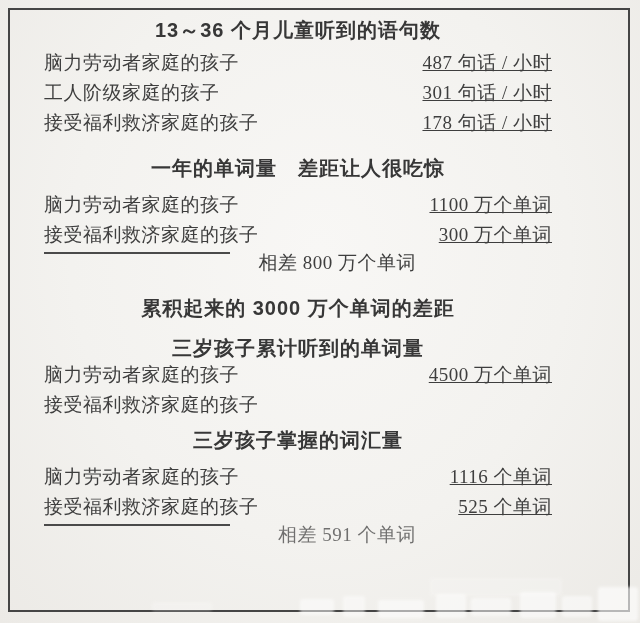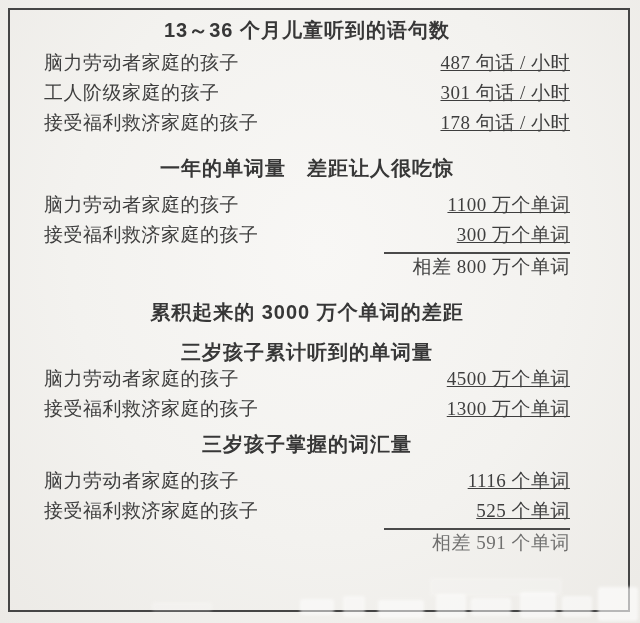--- a/index.html
+++ b/index.html
@@ -8,21 +8,21 @@
 
   .canvas {
     position:relative; width:640px; height:623px; overflow:hidden;
     background:radial-gradient(ellipse at 50% 40%, #f8f7f5 0%, #f3f2ef 55%, #eceae6 100%);
     color:#3b3b3b;
   }
 
   .frame {
     position:absolute; left:8px; top:8px; right:10px; bottom:11px;
     border:2px solid #454545;
-    padding:8px 58px 0 34px;
+    padding:8px 76px 0 34px;
   }
 
   .sec-title {
     text-align:center;
     font-family:"Liberation Sans","DejaVu Sans",sans-serif;
     font-weight:700; font-size:20px; line-height:24px;
     color:#373737; letter-spacing:1px;
     height:24px;
   }
   .t1 { margin-bottom:6px; }
@@ -32,21 +32,21 @@
   .t5 { margin-top:8px; margin-bottom:10px; }
 
   .row {
     display:flex; justify-content:space-between; align-items:flex-end;
     line-height:30px; height:30px;
     font-size:19px; letter-spacing:0.5px; color:#3e3e3e;
   }
   .row .lbl { text-align:left; }
   .row .val { text-align:right;text-decoration:underline; }
 
-  .diff-wrap { display:flex; flex-direction:column; align-items:flex-end; }
+  .diff-wrap { display:flex; flex-direction:row; }
   .diff-line {
     width:186px; height:0; border-top:2px solid #4a4a4a; margin-top:2px;
   }
   .diff-text {
     width:186px; text-align:right;
     font-size:19px; line-height:26px; height:26px;
     letter-spacing:0.5px; color:#3e3e3e;
   }
   .diff-faded { opacity:0.72; }
 
@@ -107,21 +107,20 @@
     </div>
 
     <div>
       <div class="sec-title t4">三岁孩子累计听到的单词量</div>
       <div class="row">
         <span class="lbl">脑力劳动者家庭的孩子</span>
         <span class="val">4500 万个单词</span>
       </div>
       <div class="row">
         <span class="lbl">接受福利救济家庭的孩子</span>
-        <span class="val">1300 万个单词</span>
       </div>
     </div>
 
     <div>
       <div class="sec-title t5">三岁孩子掌握的词汇量</div>
       <div class="row">
         <span class="lbl">脑力劳动者家庭的孩子</span>
         <span class="val">1116 个单词</span>
       </div>
       <div class="row">

